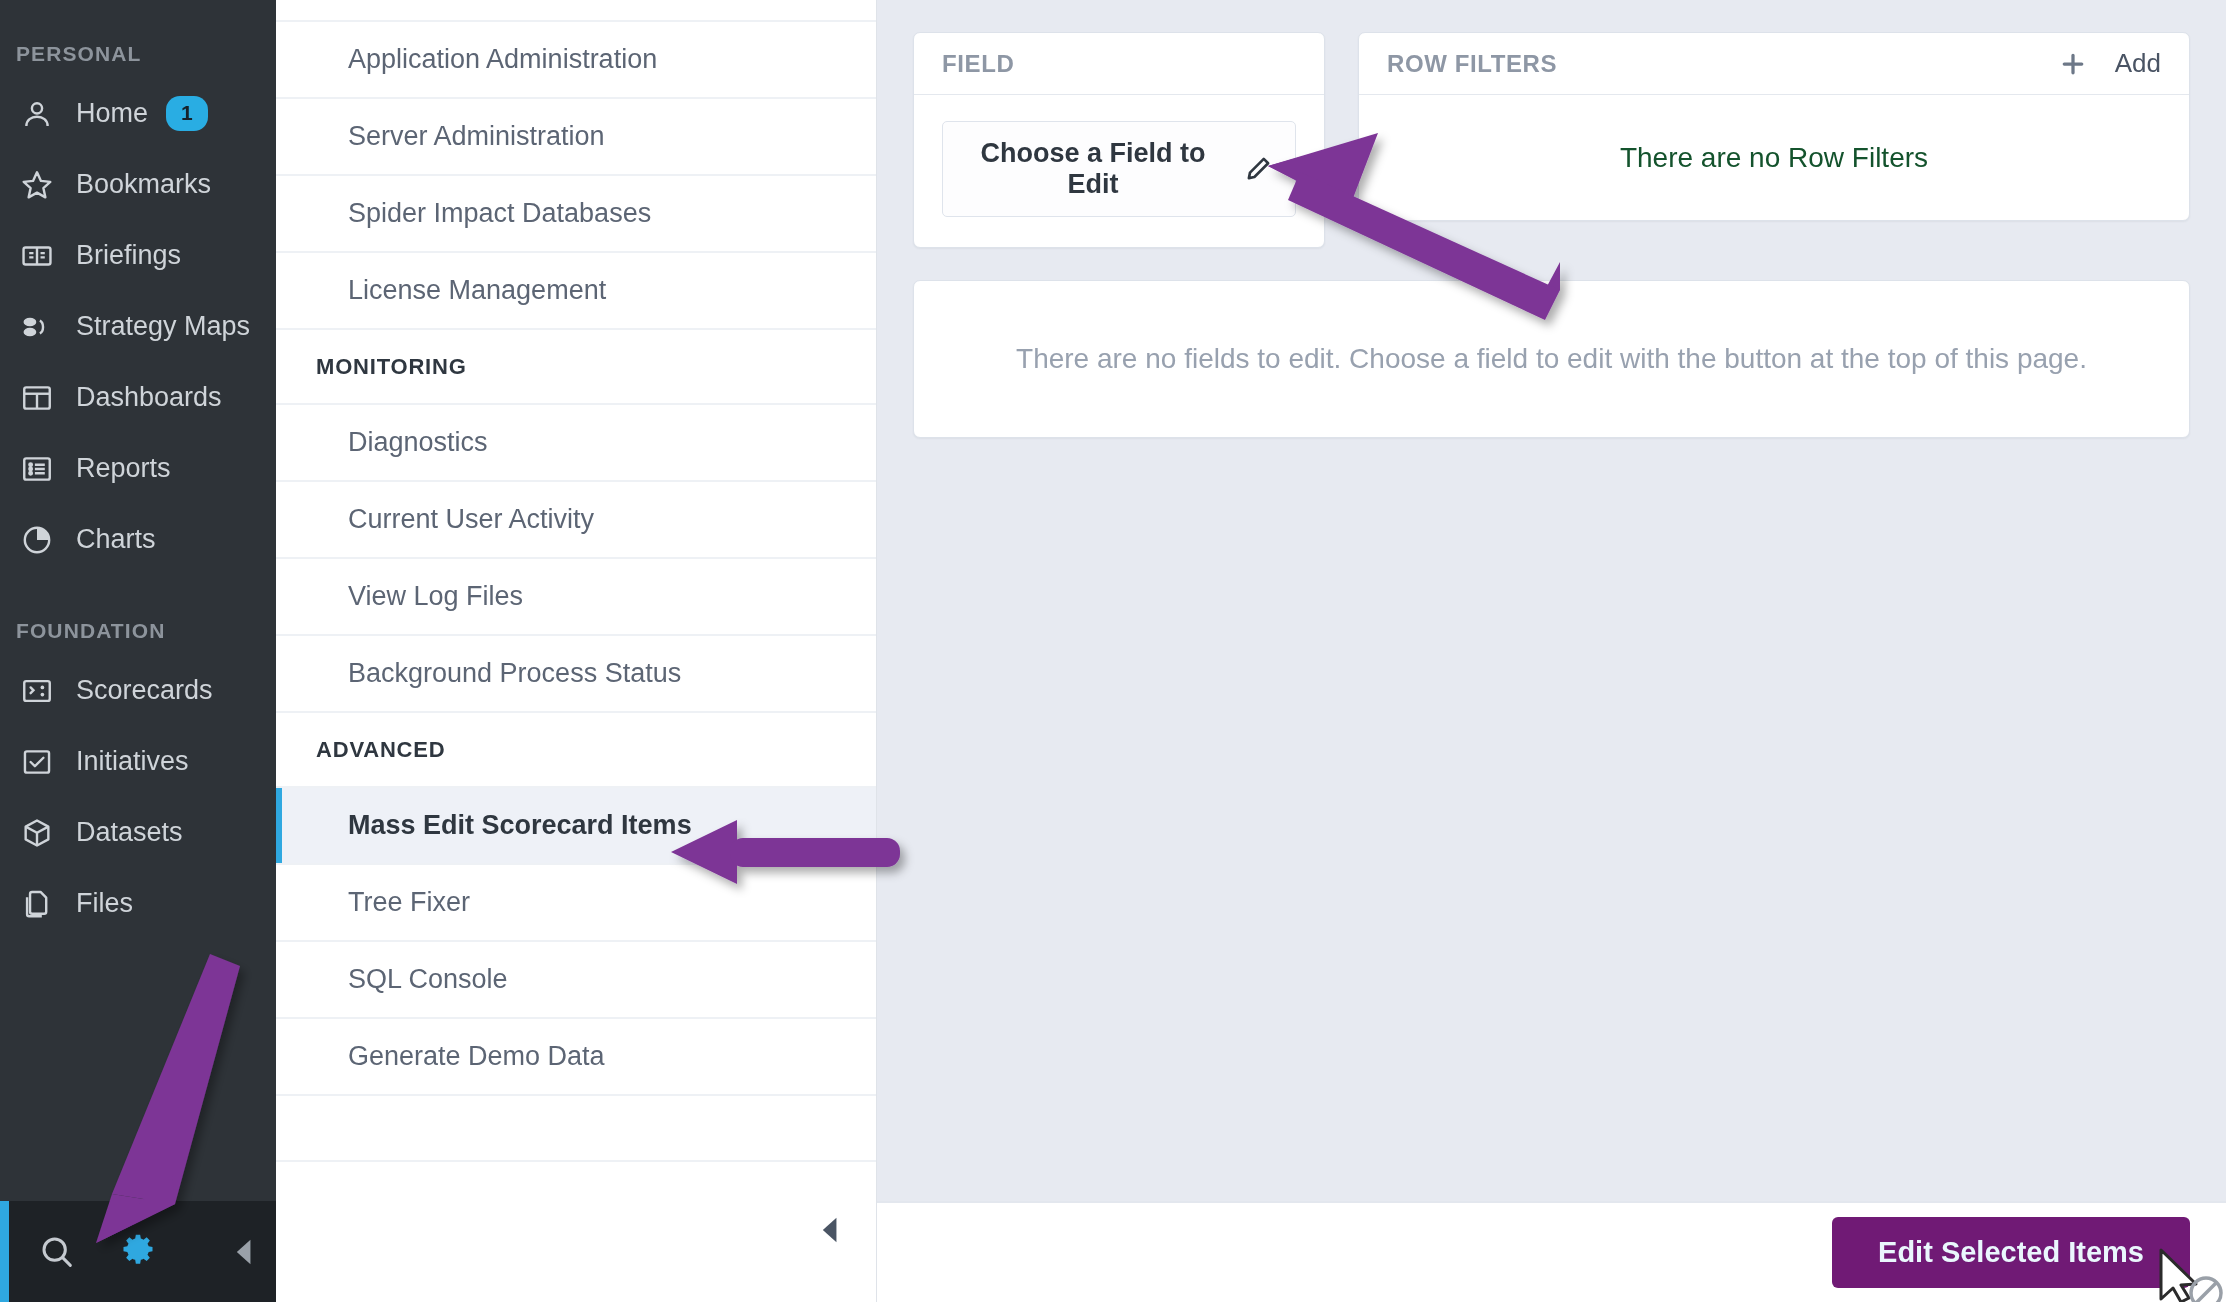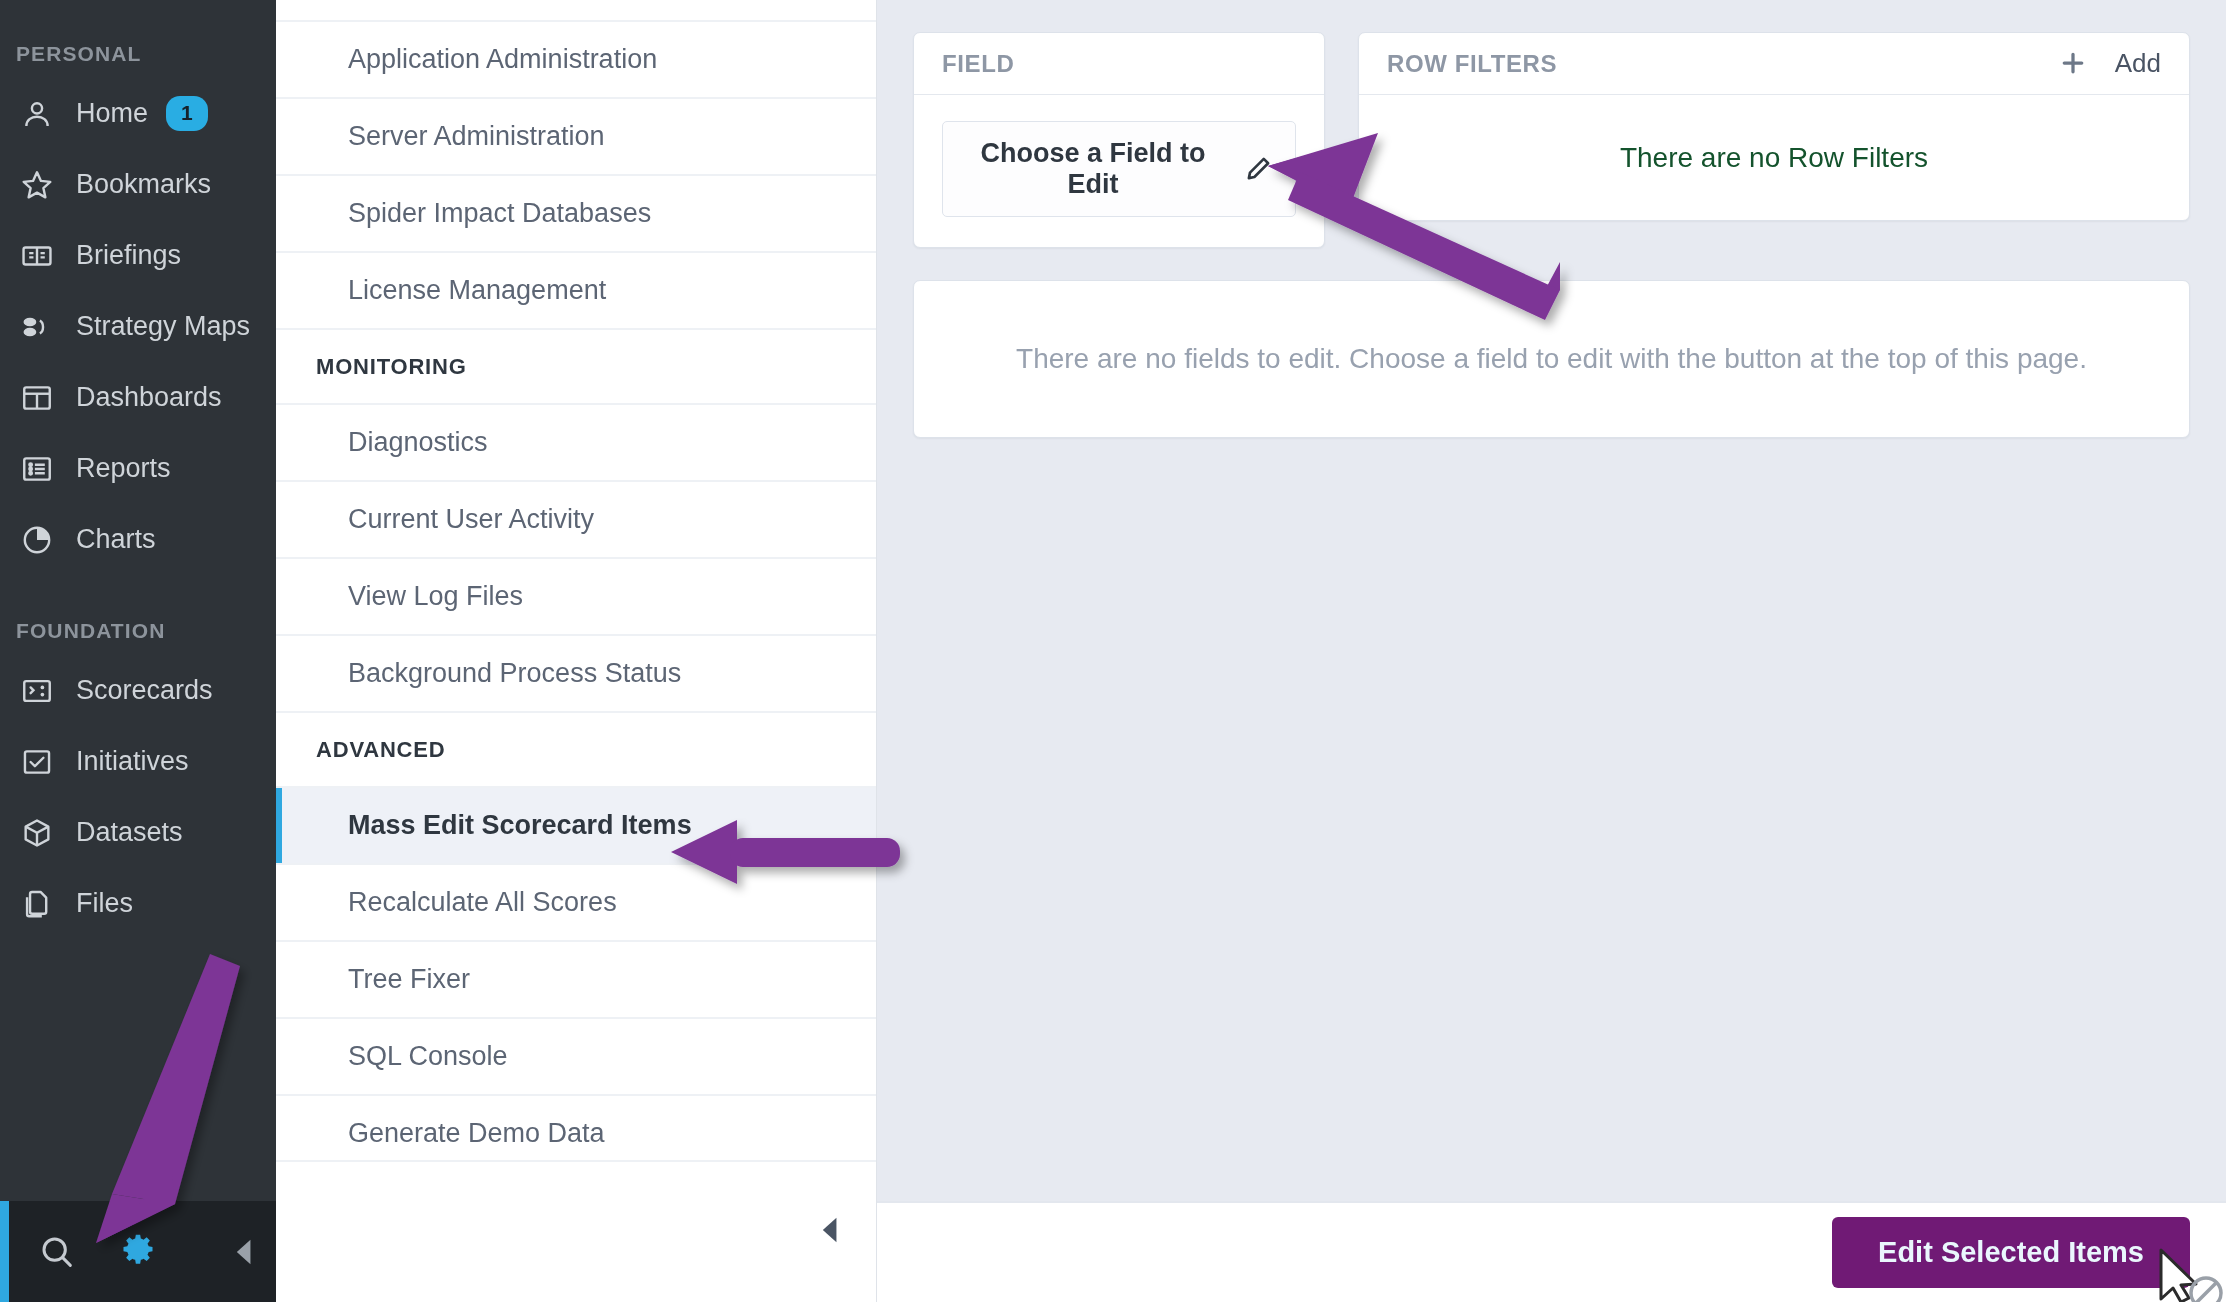--- a/index.html
+++ b/index.html
@@ -143,21 +143,21 @@
     height: 62px;
     display: flex; align-items: center;
     padding: 0 28px;
     border-bottom: 1px solid #e4e8ee;
   }
   .card-title {
     font-size: 24px; font-weight: bold;
     letter-spacing: 0.6px;
     color: #8e97a5;
   }
-  .card-head-actions { margin-left: auto; display: flex; align-items: flex-start; gap: 27px; cursor: pointer; }
+  .card-head-actions { margin-left: auto; display: flex; align-items: flex-end; gap: 27px; cursor: pointer; }
   .add-plus { color: #6d7888; display: flex; align-items: center; }
   .add-label { font-size: 26px; color: #4a5464; }
 
   .card-body { padding: 26px 28px 30px 28px; }
   .choose-btn {
     display: inline-flex; align-items: center; gap: 22px;
     border: 1px solid #dfe4ec;
     border-radius: 5px;
     background: #fdfdfe;
     padding: 16px 22px 16px 22px;
@@ -367,21 +367,20 @@
       <div class="nav-row">License Management</div>
 
       <div class="nav-section">MONITORING</div>
       <div class="nav-row">Diagnostics</div>
       <div class="nav-row">Current User Activity</div>
       <div class="nav-row">View Log Files</div>
       <div class="nav-row">Background Process Status</div>
 
       <div class="nav-section">ADVANCED</div>
       <div class="nav-row active">Mass Edit Scorecard Items</div>
-      <div class="nav-row">Recalculate All Scores</div>
       <div class="nav-row">Tree Fixer</div>
       <div class="nav-row">SQL Console</div>
       <div class="nav-row">Generate Demo Data</div>
     </div>
 
     <div class="nav-footer">
       <span class="nav-collapse">
         <svg width="26" height="30" viewBox="0 0 16 22" fill="currentColor">
             <polygon points="12,2 12,20 2,11"></polygon>
           </svg>

